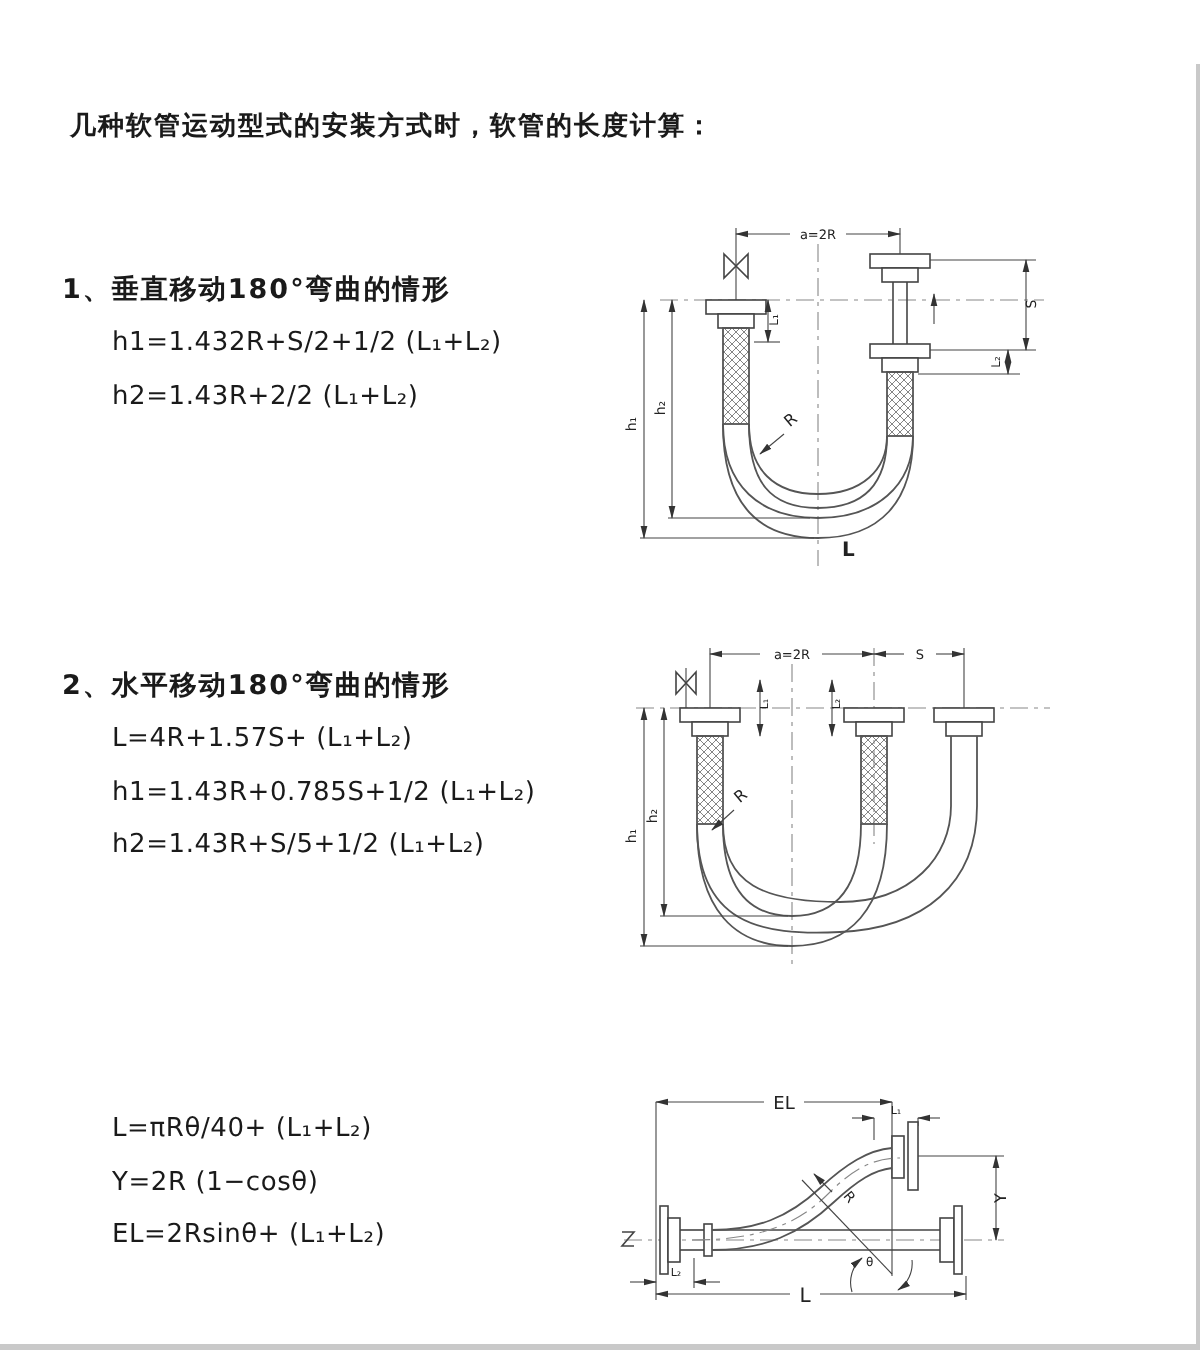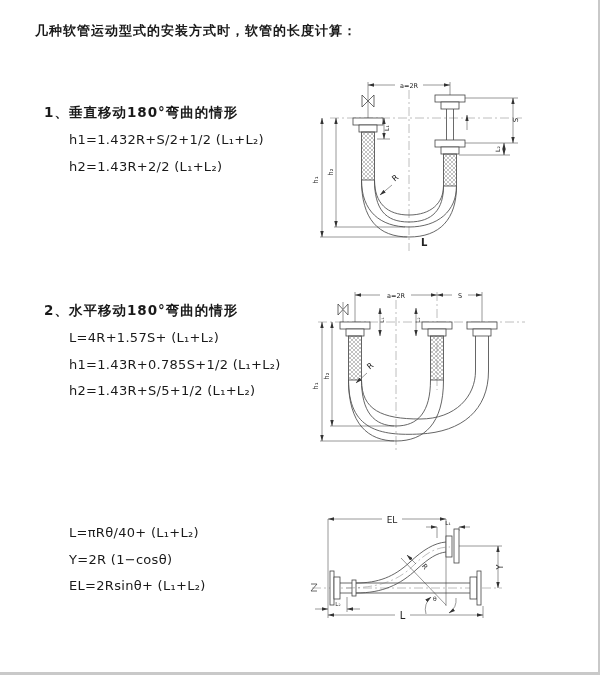--- a/index.html
+++ b/index.html
@@ -1,21 +1,21 @@
 <!DOCTYPE html>
 <html><head>
 <meta charset="utf-8">
 <style>
   html,body{margin:0;padding:0;background:#fff;}
   body{width:600px;height:675px;position:relative;
        font-family:"DejaVu Sans","Liberation Sans",sans-serif;color:#1a1a1a;}
   .page{position:absolute;inset:0;background:#fff;
-        border-right:2px solid #c9c9c9;border-bottom:3px solid #c9c9c9;}
+        border-right:2px solid #c9c9c9;border-bottom:3px solid #c9c9c9;margin-top:32px;}
   .title{position:absolute;left:35px;top:22px;font-size:13px;font-weight:bold;letter-spacing:1px;}
-  .sec{position:absolute;left:44px;}
+  .sec{position:absolute;left:31px;}
   .sec-heading{font-size:13.5px;font-weight:bold;letter-spacing:1px;margin-bottom:5px;white-space:nowrap;}
   .formula{margin-left:25px;font-size:13px;line-height:26.5px;letter-spacing:.3px;white-space:nowrap;}
   #sec1{top:104px;} #sec2{top:302px;} #sec3{top:520px;}
   .diag{position:absolute;}
   #diag1{left:310px;top:68px;} #diag2{left:310px;top:278px;} #diag3{left:298px;top:498px;}
   .dline{stroke:#444;stroke-width:.8;fill:none;}
   .wht{fill:#fff;}
   .hose{stroke:#555;stroke-width:.9;fill:none;}
   .cline{stroke:#888;stroke-width:.55;fill:none;stroke-dasharray:9 3 2 3;}
   .dim{stroke:#444;stroke-width:.55;fill:none;}

